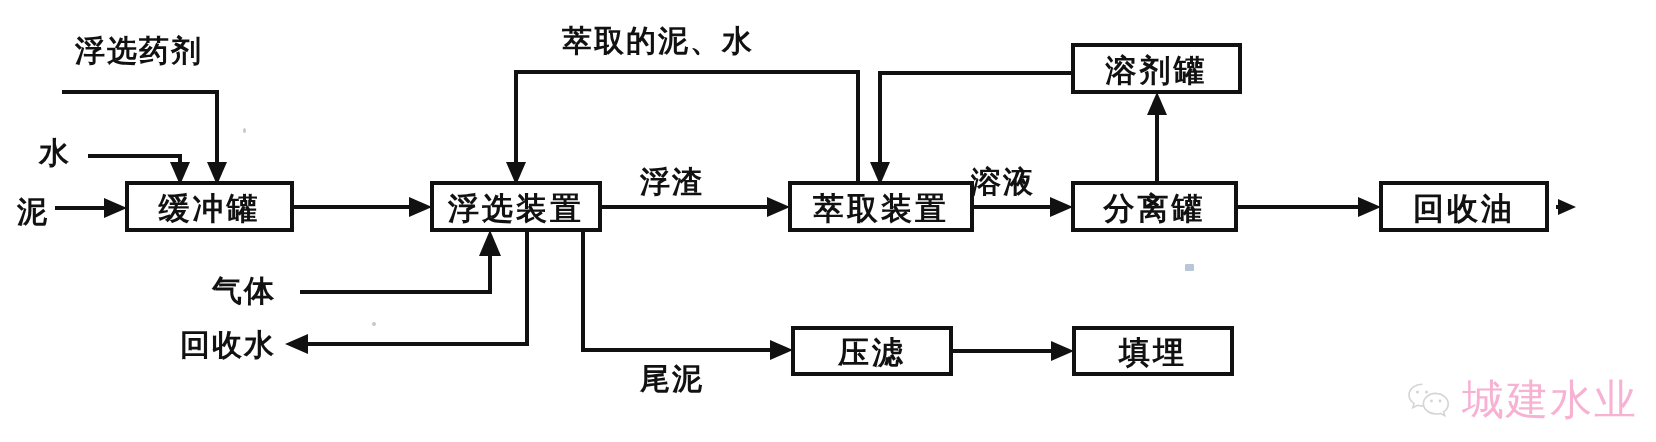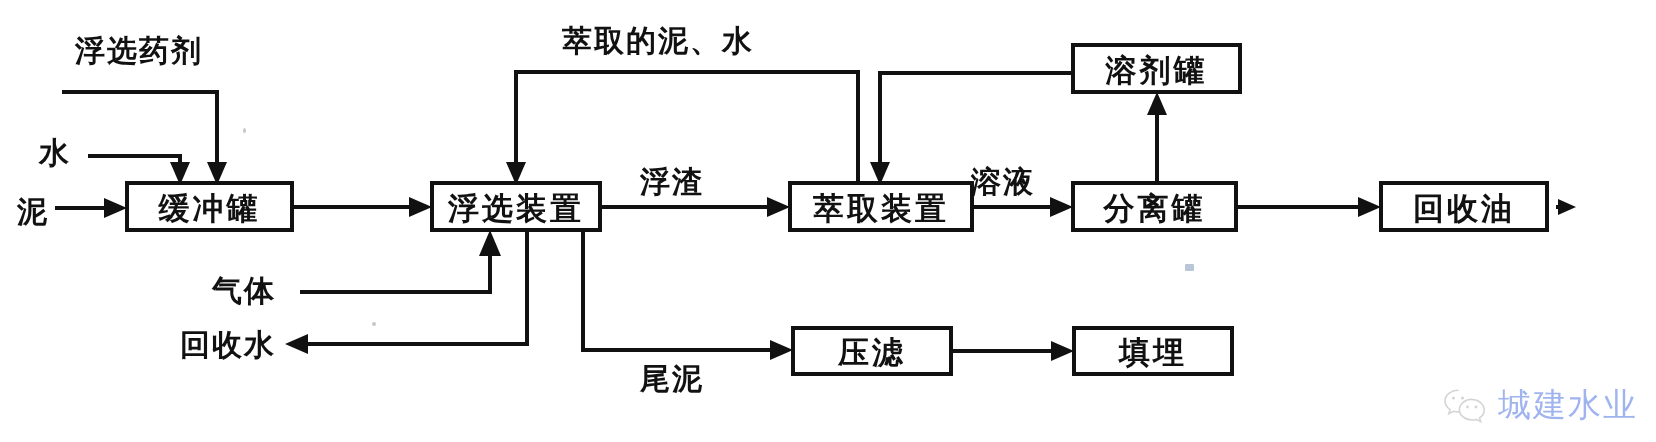--- a/index.html
+++ b/index.html
@@ -69,22 +69,22 @@
     right: 18px;
     bottom: 14px;
     display: flex;
     align-items: center;
     gap: 10px;
     opacity: 0.42;
     pointer-events: none;
   }
   #watermark .wm-text {
     font-family: "Liberation Sans", "DejaVu Sans", sans-serif;
-    font-size: 33px;
-    color: #1d4ed8;
+    font-size: 42px;
+    color: #ec4899;
     letter-spacing: 2px;
     white-space: nowrap;
     text-align: center;
   }
   #watermark .wm-logo {
     width: 46px;
     height: 40px;
   }
   .speck {
     position: absolute;

